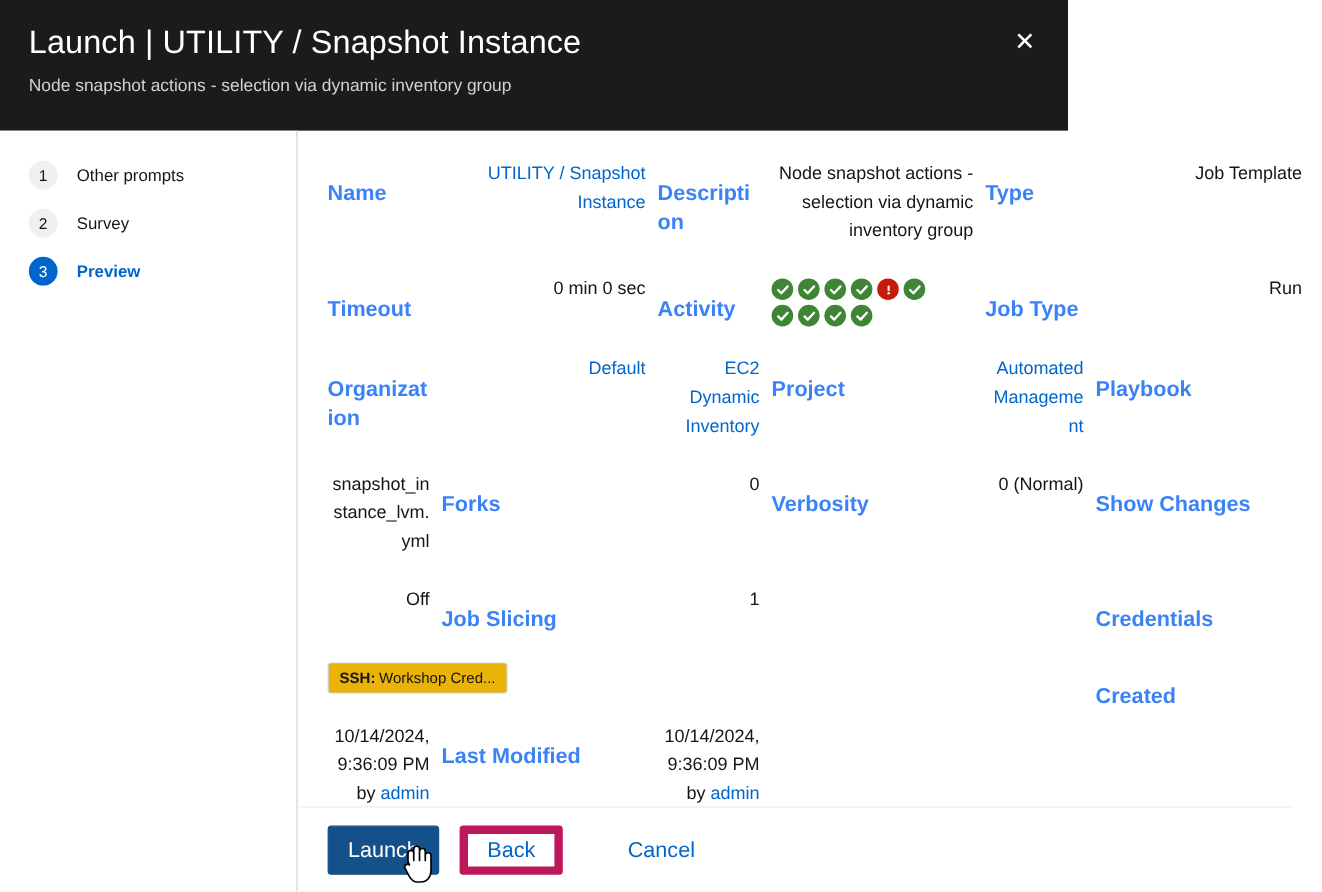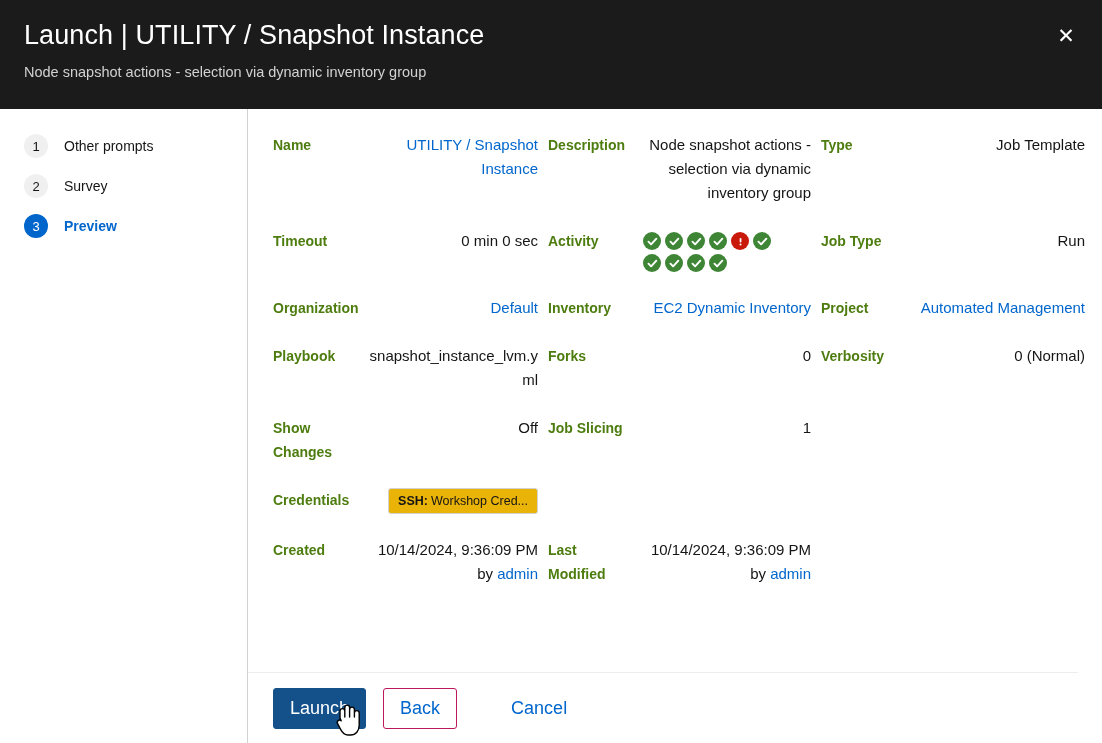--- a/index.html
+++ b/index.html
@@ -13,21 +13,21 @@
     font-family: "Liberation Sans", sans-serif;
     color: #151515;
     overflow: hidden;
     position: relative;
   }
 
   
   .modal-header {
     position: absolute;
     left: 0; top: 0;
-    width: 1102px;
+    width: 890px;
     height: 109px;
     background: #1b1b1b;
     box-sizing: border-box;
   }
   .modal-title {
     position: absolute;
     left: 24px;
     top: 20px;
     font-size: 27px;
     font-weight: 400;
@@ -132,27 +132,28 @@
     padding: 24px 0 0 25px;
   }
   .detail-grid {
     display: grid;
     grid-template-columns: 95px 180px 95px 178px 92px 182px;
     column-gap: 0;
     row-gap: 0;
     align-content: start;
   }
   .dl-term {
-    font-size: 14px;
+    font-size: 18px;
     font-weight: bold;
-    color: #4d7c0f;
+    color: #3b82f6;
     line-height: 24px;
     padding-right: 8px;
     box-sizing: border-box;
     word-break: break-word;
+    margin-top: 16px;
   }
   .dl-desc {
     font-size: 15px;
     color: #151515;
     line-height: 24px;
     padding-right: 10px;
     box-sizing: border-box;
     word-break: break-word;
     text-align: right;
   }
@@ -230,21 +231,21 @@
   }
   .btn-primary {
     background: #14508a;
     color: #ffffff;
     border: 1px solid #14508a;
     min-width: 86px;
   }
   .btn-secondary {
     background: #ffffff;
     color: #0066cc;
-    border: 1px solid #be185d;
+    border: 7px solid #be185d;
     margin-left: 17px;
     min-width: 70px;
   }
   .btn-link {
     background: transparent;
     border: none;
     color: #0066cc;
     margin-left: 46px;
     padding: 0 8px;
   }
@@ -355,21 +356,20 @@
             </span>
           </div>
       </div>
       <div class="dl-term row-pad">Job Type</div>
       <div class="dl-desc row-pad">Run</div>
 
       <div class="dl-term row-pad">Organization</div>
       <div class="dl-desc row-pad">
         <span class="lnk">Default</span>
       </div>
-      <div class="dl-term row-pad">Inventory</div>
       <div class="dl-desc row-pad">
         <span class="lnk">EC2 Dynamic Inventory</span>
       </div>
       <div class="dl-term row-pad">Project</div>
       <div class="dl-desc row-pad">
         <span class="lnk">Automated Management</span>
       </div>
 
       <div class="dl-term row-pad">Playbook</div>
       <div class="dl-desc row-pad mono-wrap">snapshot_instance_lvm.yml</div>

